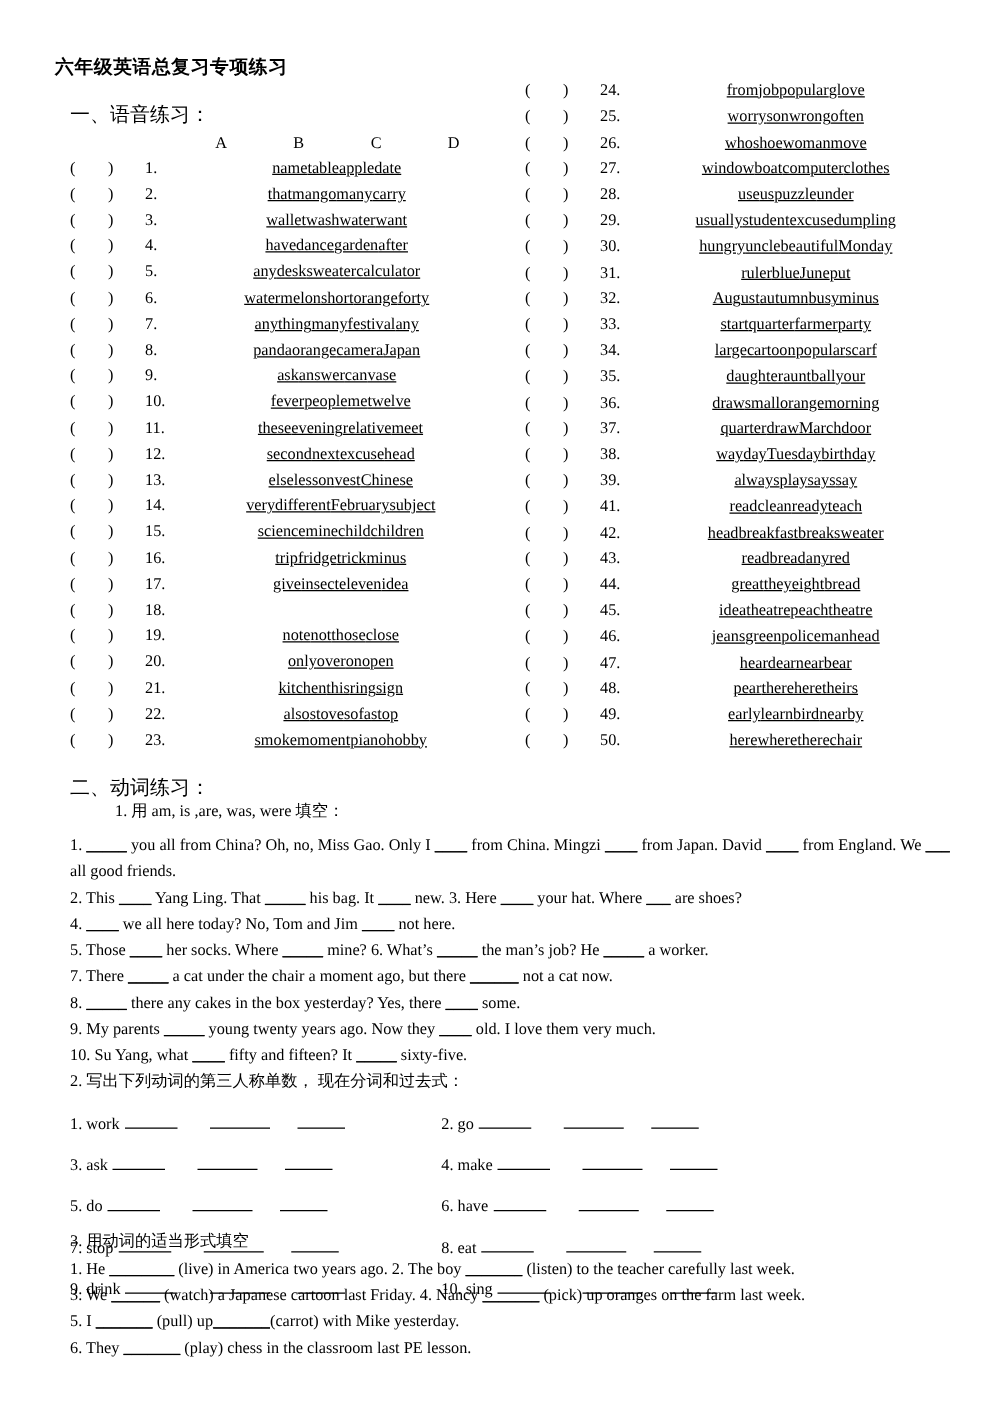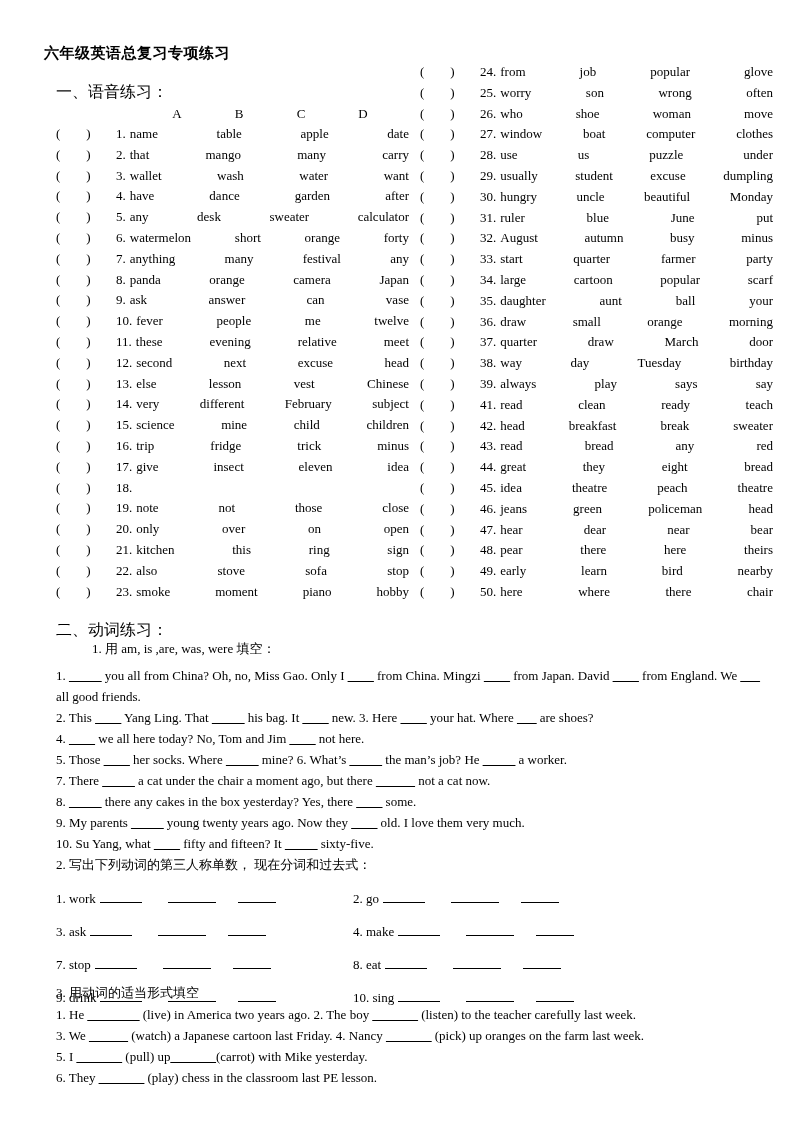--- a/index.html
+++ b/index.html
@@ -73,22 +73,23 @@
     width: 60px;
     flex: 0 0 60px;
   }
   .q-num {
     flex: 0 0 auto;
     padding-right: 4px;
   }
   .q-words {
     flex: 1 1 auto;
     display: flex;
-    justify-content: space-between;
+    justify-content: center;
     padding-right: 2px;
+    text-decoration: underline;
   }
   .q-words span { white-space: nowrap; }
 
   
   .verb-block {
     position: absolute;
     left: 56px;
     width: 714px;
     font-size: 13px;
   }
@@ -687,20 +688,38 @@
           <span class="cverb">4. make</span>
           <span class="cblanks">
             <i class="cb-a"></i>
             <i class="cb-b"></i>
             <i class="cb-c"></i>
           </span>
         </div>
       </div>
       <div class="conj-row">
         <div class="conj-cell">
+          <span class="cverb">5. do</span>
+          <span class="cblanks">
+            <i class="cb-a"></i>
+            <i class="cb-b"></i>
+            <i class="cb-c"></i>
+          </span>
+        </div>
+        <div class="conj-cell">
+          <span class="cverb">6. have</span>
+          <span class="cblanks">
+            <i class="cb-a"></i>
+            <i class="cb-b"></i>
+            <i class="cb-c"></i>
+          </span>
+        </div>
+      </div>
+      <div class="conj-row">
+        <div class="conj-cell">
           <span class="cverb">7. stop</span>
           <span class="cblanks">
             <i class="cb-a"></i>
             <i class="cb-b"></i>
             <i class="cb-c"></i>
           </span>
         </div>
         <div class="conj-cell">
           <span class="cverb">8. eat</span>
           <span class="cblanks">

